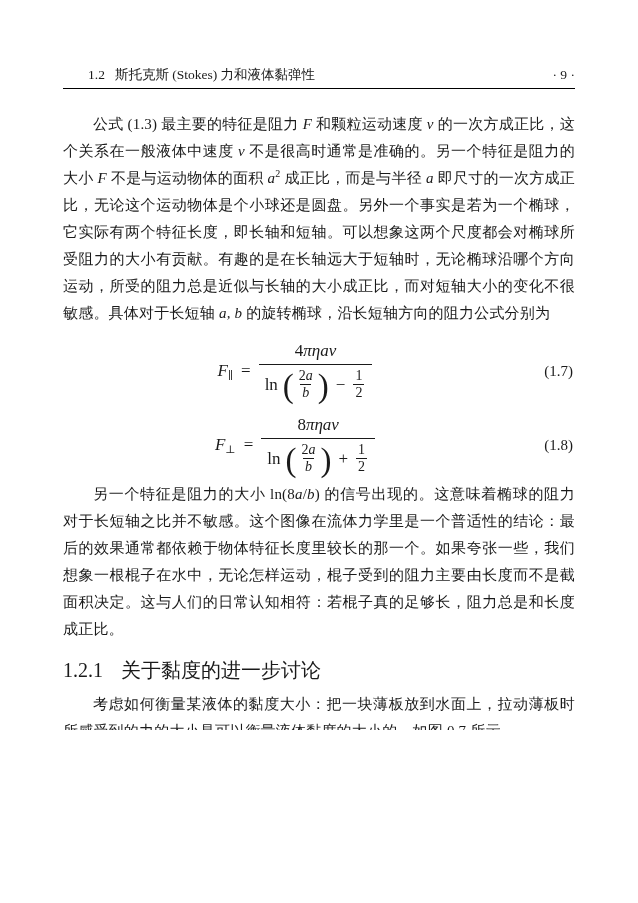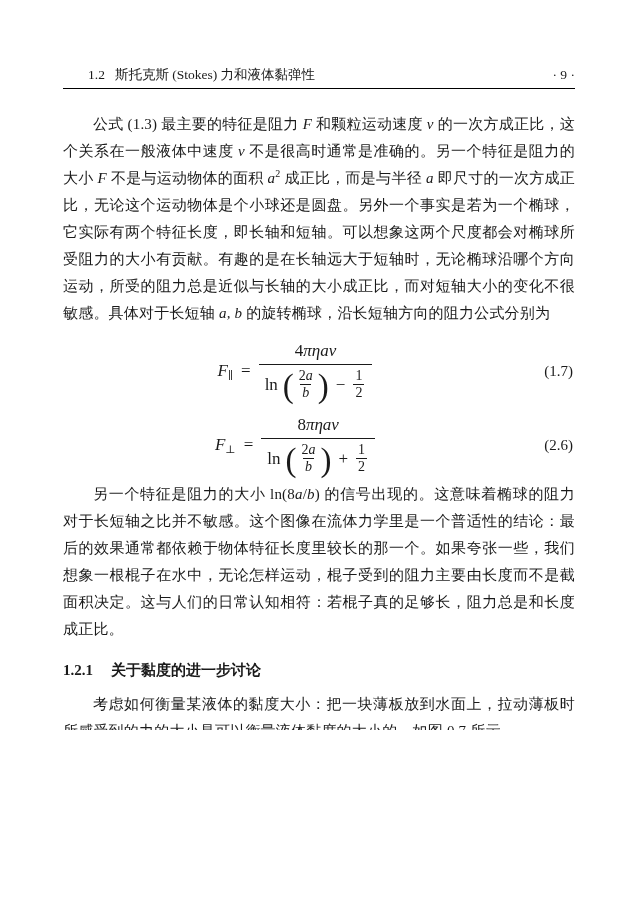--- a/index.html
+++ b/index.html
@@ -44,21 +44,21 @@
   .sfrac .snum{padding:0 2px;}
   .sfrac .sden{border-top:1px solid #1a1a1a;padding:0 2px;}
   .bigparen{font-size:33px;line-height:0.85;transform:scaleY(1.05);font-weight:300;margin:0 1px;}
   .fn{margin-right:4px;}
   .op{margin:0 6px;}
   .eqtag{position:absolute;right:2px;top:50%;transform:translateY(-50%);font-size:15px;font-family:Liberation Serif, serif;}
   .eq-tall{margin:14px 0 6px;}
 
   
   .subheading{
-    font-size:15px;font-weight:bold;margin:16px 0 10px;line-height:22px;
+    font-size:20px;font-weight:normal;margin:16px 0 10px;line-height:22px;
   }
   .sh-title{margin-left:18px;}
 
   
   .figure{
     position:relative;width:248px;height:92px;margin:6px 0 0 132px;
   }
   .plate{position:absolute;left:32px;top:2px;width:216px;height:9px;}
   .boundary{position:absolute;left:0;top:81px;width:248px;height:9px;}
   .varrow{position:absolute;height:0;border-top:1.4px solid #1f1f1f;}
@@ -143,21 +143,21 @@
               <span class="bigparen">)</span>
               <span class="op mr">+</span>
               <span class="sfrac">
                   <span class="snum mr">1</span>
                   <span class="sden mr">2</span>
                 </span>
             </span>
           </span>
         </span>
       </div>
-      <span class="eqtag">(2.6)</span>
+      <span class="eqtag">(1.8)</span>
     </div>
 
     <p class="body-par"><span>另一个特征是阻力的大小 </span><span class="mr">ln(8</span><span class="mi">a</span><span class="mr">/</span><span class="mi">b</span><span class="mr">)</span><span> 的信号出现的。这意味着椭球的阻力对于长短轴之比并不敏感。这个图像在流体力学里是一个普适性的结论：最后的效果通常都依赖于物体特征长度里较长的那一个。如果夸张一些，我们想象一根棍子在水中，无论怎样运动，棍子受到的阻力主要由长度而不是截面积决定。这与人们的日常认知相符：若棍子真的足够长，阻力总是和长度成正比。</span></p>
 
     <h3 class="subheading">
       <span>1.2.1</span><span class="sh-title">关于黏度的进一步讨论</span>
     </h3>
 
     <p class="body-par"><span>考虑如何衡量某液体的黏度大小：把一块薄板放到水面上，拉动薄板时所感受到的力的大小是可以衡量液体黏度的大小的，如图 0.7 所示。</span></p>
 

